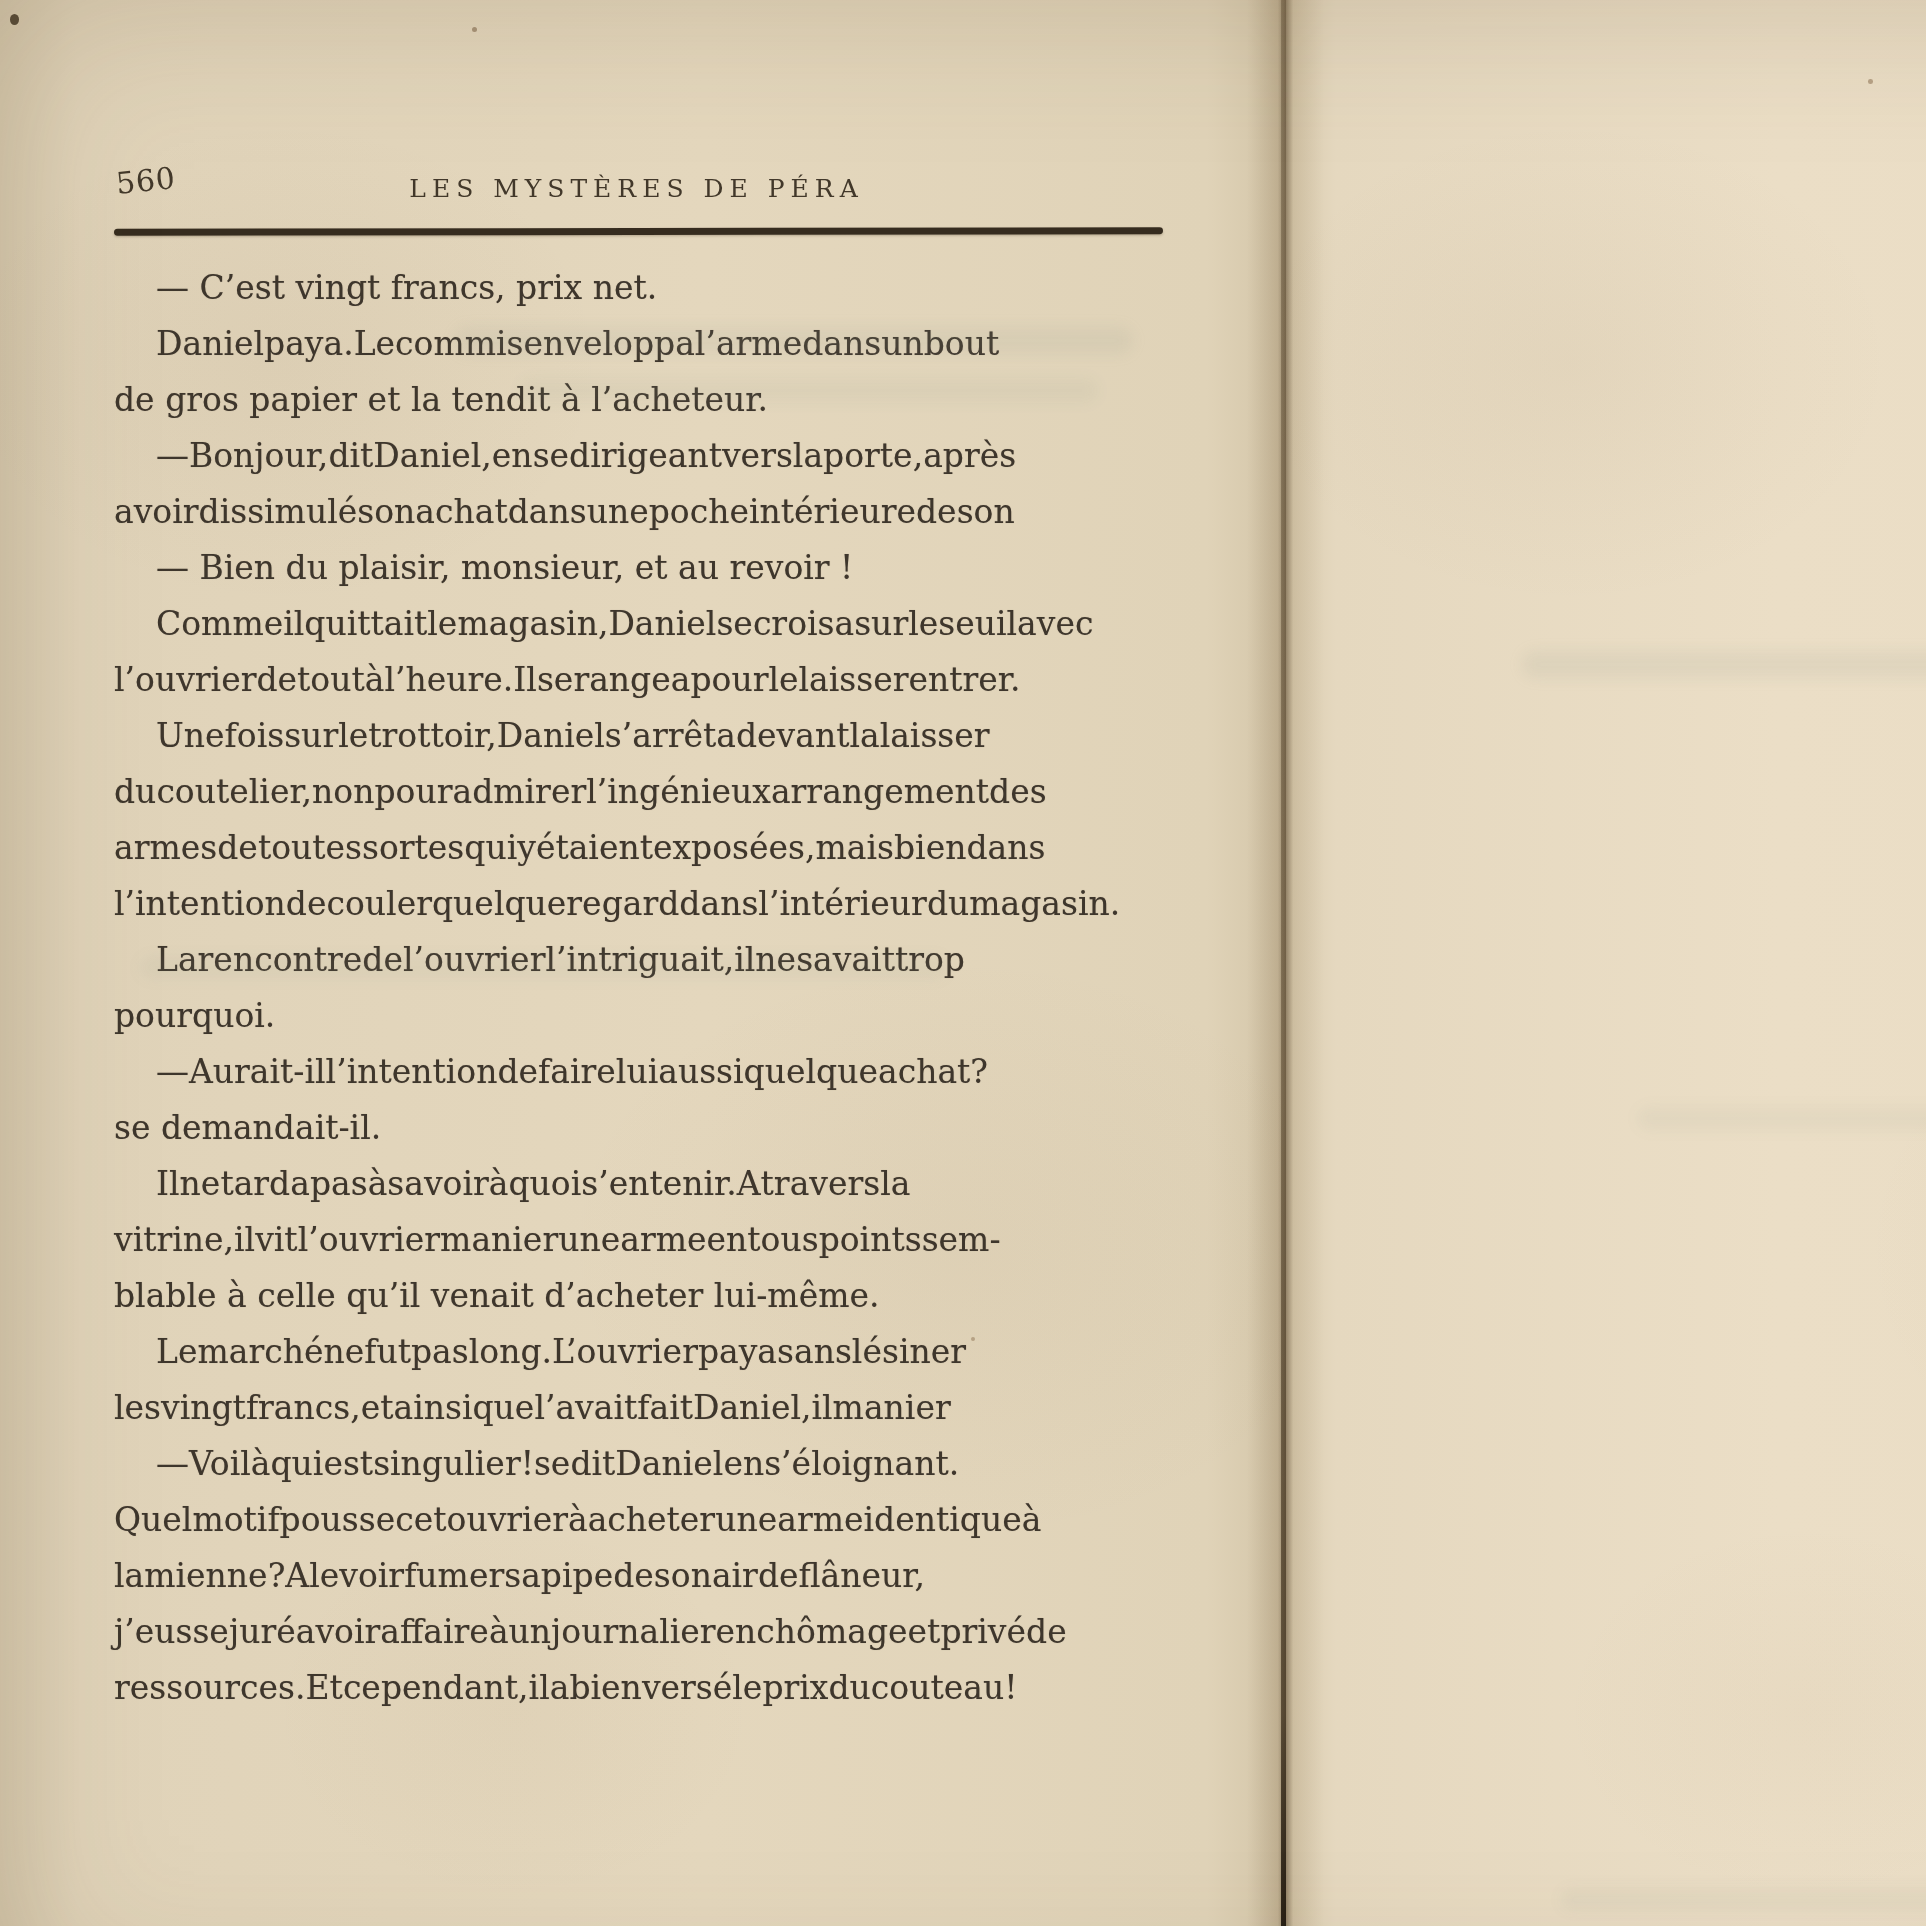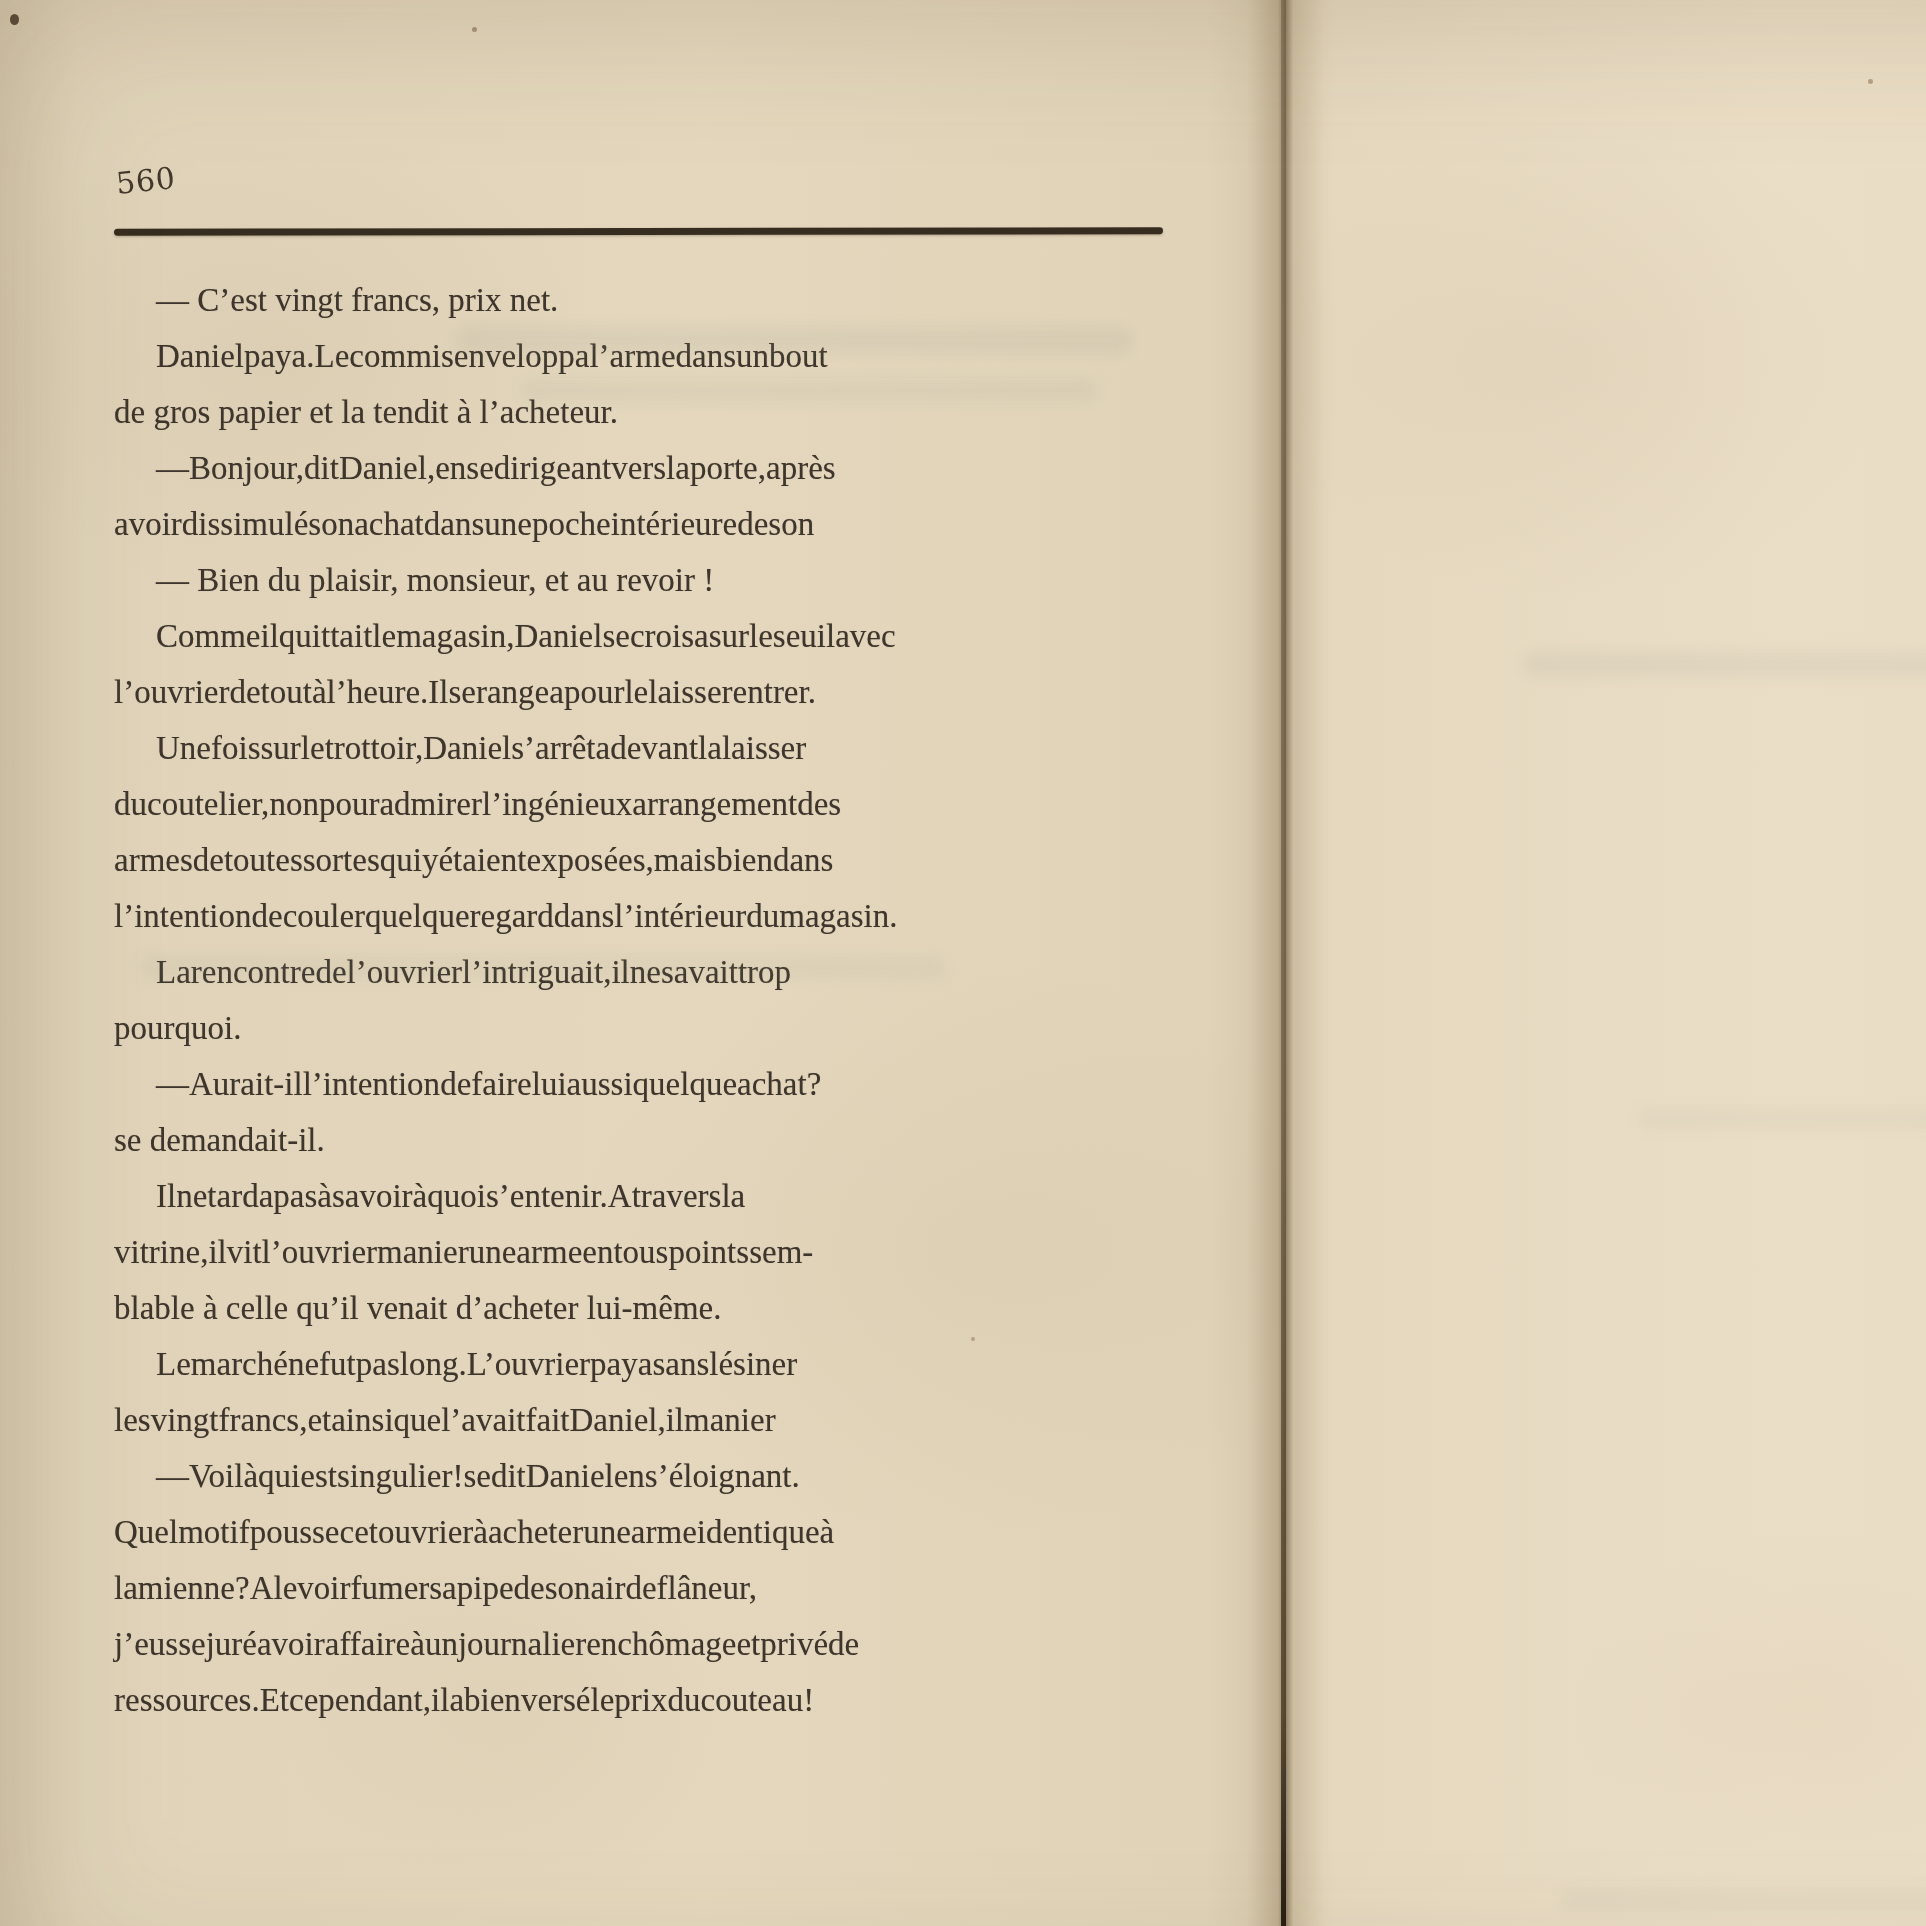--- a/index.html
+++ b/index.html
@@ -29,38 +29,39 @@
   
   .pagenum{position:absolute;font-size:30px;color:#43392b;letter-spacing:0.8px;}
   .pagenum.pn-left{left:116px;top:163px;transform:rotate(-6deg);}
   .running{position:absolute;font-size:25px;letter-spacing:.24em;color:#42382a;text-align:center;}
   .running.rt-left{left:114px;width:1045px;top:174px;}
   .rule{position:absolute;height:6.5px;background:#362c1f;border-radius:3.5px;}
   .rule.rl-left{left:114px;top:228px;width:1049px;transform:rotate(-.08deg);
         box-shadow:0 1.2px 2.3px rgba(60,45,25,.25);}
   
   .column{position:absolute;}
-  .col-left{left:114px;top:272px;width:1045px;font-family:Liberation Serif, serif;}
+  .col-left{left:114px;top:260px;width:1045px;}
   .line{height:56px;line-height:56px;font-size:33px;color:#3e362c;
         text-shadow:0 0 0.8px rgba(62,52,40,.35);white-space:nowrap;}
   .line.ind{padding-left:42px;}
   .line.str{display:flex;white-space:normal;}
   .line.str span{line-height:56px;}
   
   .ghost{position:absolute;background:rgba(148,158,140,.12);filter:blur(6.2px);
          border-radius:17.3px;pointer-events:none;}
   .speck{position:absolute;border-radius:50%;pointer-events:none;}
 </style>
 </head>
 <body>
 
 <div class="scan">
 
   <div class="page left">
     <span class="pagenum pn-left">560</span>
+    <span class="running rt-left">LES MYSTÈRES DE PÉRA</span>
     <div class="rule rl-left"></div>
     <div class="column col-left" id="left-lines">
         <div class="line ind">— C’est vingt francs, prix net.</div>
         <div class="line ind str">
           <span>Daniel</span>
           <span>paya.</span>
           <span>Le</span>
           <span>commis</span>
           <span>enveloppa</span>
           <span>l’arme</span>

